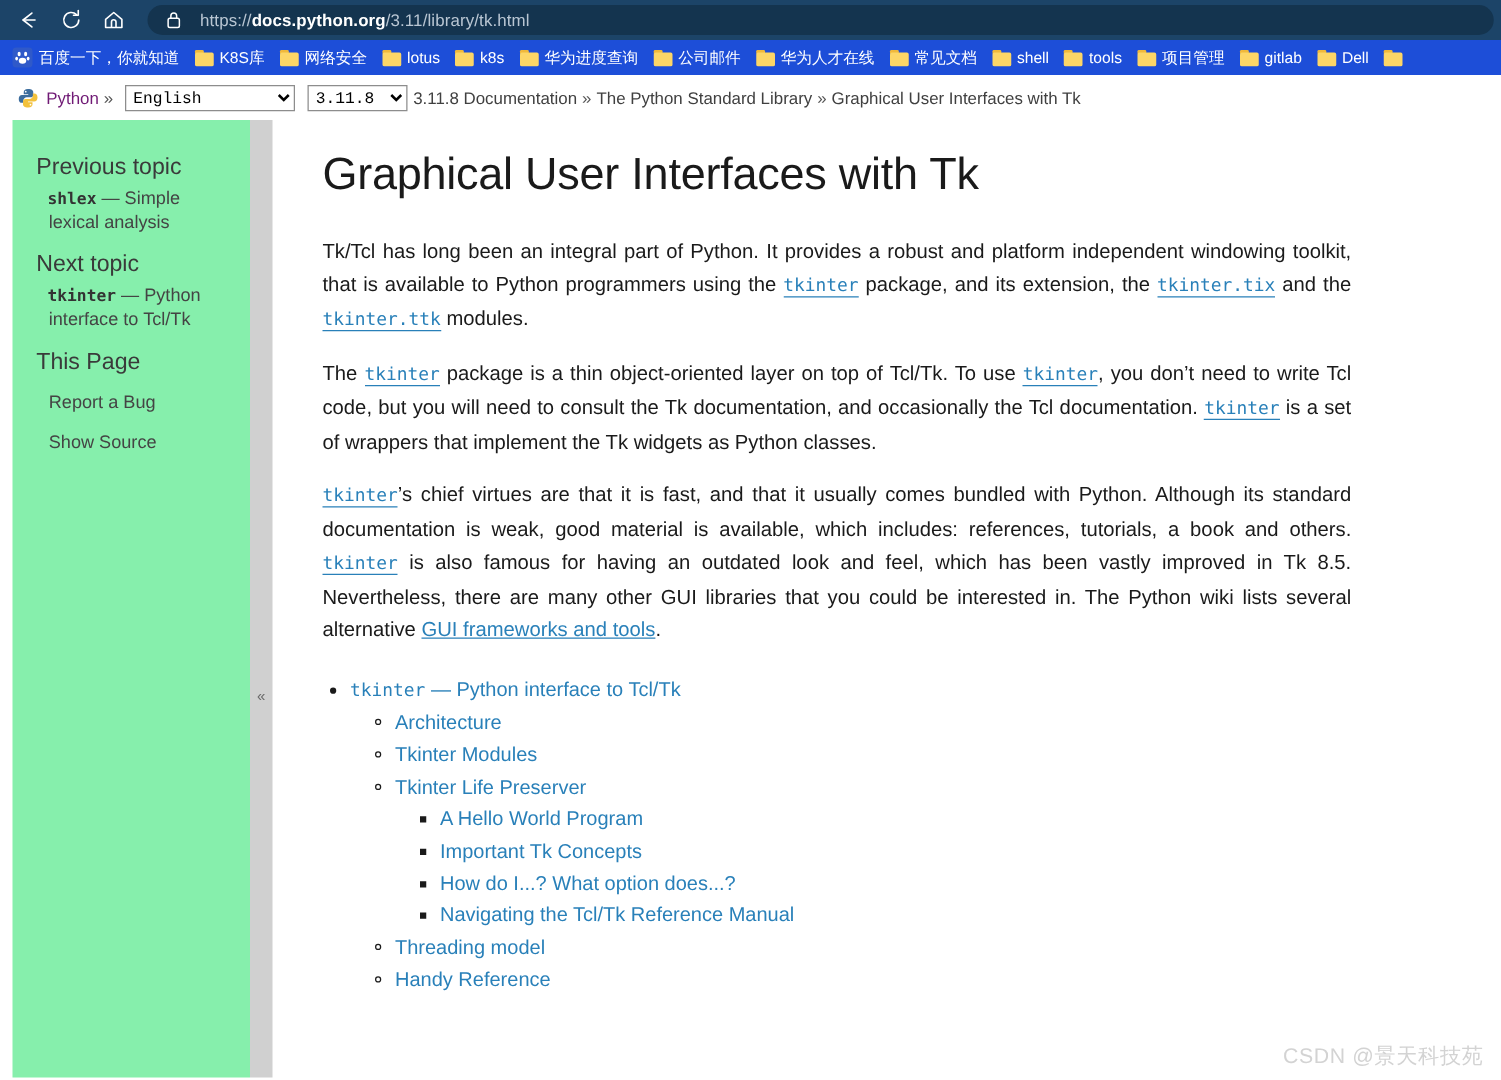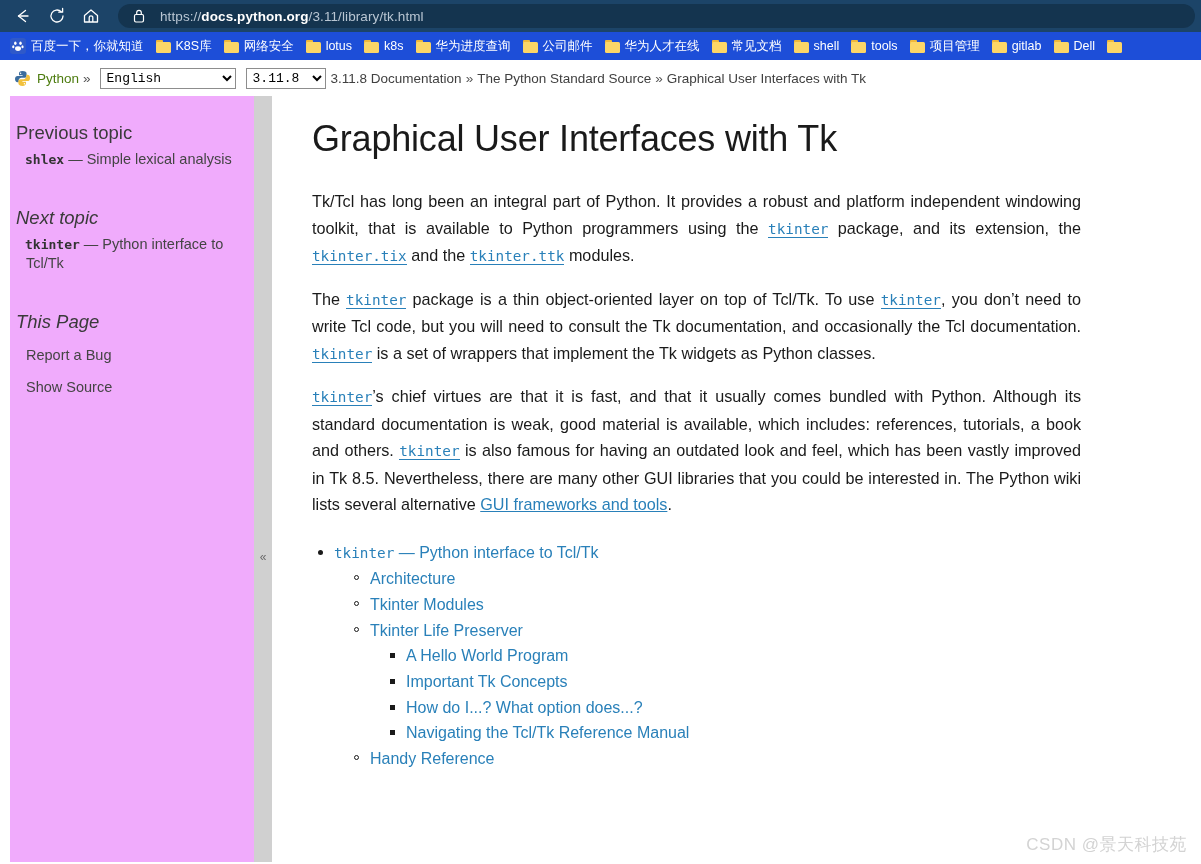--- a/index.html
+++ b/index.html
@@ -121,21 +121,21 @@
     display: flex;
     align-items: center;
     padding: 0 14px;
     font-size: 13.5px;
     color: #555555;
     white-space: nowrap;
   }
   #py-logo { margin-right: 6px; display: flex; align-items: center; }
   #related-bar .rel-text { color: #404040; }
   #related-bar a {
-    color: #4d7c0f;
+    color: #701a75;
     text-decoration: none;
   }
   #related-bar select {
     font-family: Liberation Mono, monospace;
     font-size: 13px;
     height: 21px;
     margin: 0 5px;
     border: 1px solid #8d8d8d;
     background: #ffffff;
     color: #000000;
@@ -146,36 +146,36 @@
   .sep { margin: 0 4px; color: #555; }
 
   #body-wrap {
     display: flex;
     align-items: flex-start;
     height: 766px;
   }
 
   
   #sidebar {
-    width: 244px;
+    width: 190px;
     min-height: 728px;
-    background: #f0abfc;
+    background: #86efac;
     margin-left: 10px;
-    padding: 26px 20px 20px 6px;
+    padding: 26px 20px 20px 19px;
     box-sizing: border-box;
     flex: 0 0 auto;
     align-self: stretch;
   }
   #sidebar h3 {
     margin: 0 0 6px 0;
     font-size: 18.5px;
     font-weight: normal;
     color: #3a3a3a;
   }
-  #sidebar h3.spaced { margin-top: 38px; font-style: italic; }
+  #sidebar h3.spaced { margin-top: 12px; }
   #sidebar p {
     margin: 0;
     font-size: 14.5px;
     line-height: 19px;
     color: #444444;
     padding-left: 10px;
     text-indent: -1px;
   }
   #sidebar p code {
     font-family: "DejaVu Sans Mono", monospace;
@@ -464,21 +464,21 @@
     <a href="#">Python</a>
     <span class="sep">»</span>
     <select id="lang-select">
       <option>English</option>
     </select>
     <select id="ver-select">
       <option>3.11.8</option>
     </select>
     <a href="#" class="rel-text">3.11.8 Documentation</a>
     <span class="sep">»</span>
-    <a href="#" class="rel-text">The Python Standard Source</a>
+    <a href="#" class="rel-text">The Python Standard Library</a>
     <span class="sep">»</span>
     <span class="rel-text">Graphical User Interfaces with Tk</span>
   </div>
 
   <div id="body-wrap">
 
     <div id="sidebar">
       <h3>Previous topic</h3>
       <p><code>shlex</code><span> — Simple lexical analysis</span></p>
 
@@ -548,20 +548,25 @@
                 </li>
                 <li class="lvl3">
                   <span class="row">
                     <a href="#">Navigating the Tcl/Tk Reference Manual</a>
                   </span>
                 </li>
               </ul>
             </li>
             <li class="lvl2">
               <span class="row">
+                <a href="#">Threading model</a>
+              </span>
+            </li>
+            <li class="lvl2">
+              <span class="row">
                 <a href="#">Handy Reference</a>
               </span>
             </li>
           </ul>
         </li>
       </ul>
     </div>
   </div>
 
   <div id="watermark">CSDN @景天科技苑</div>

